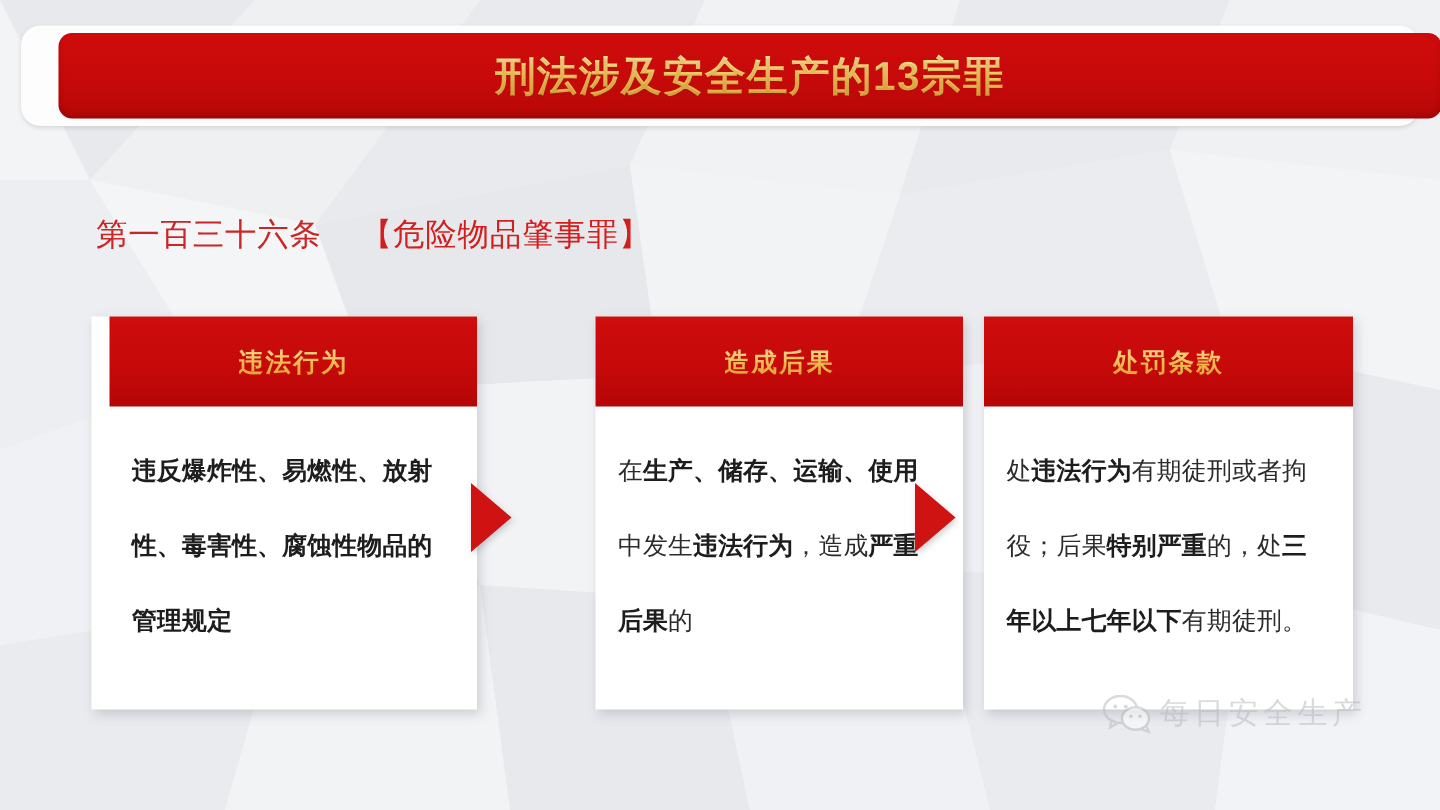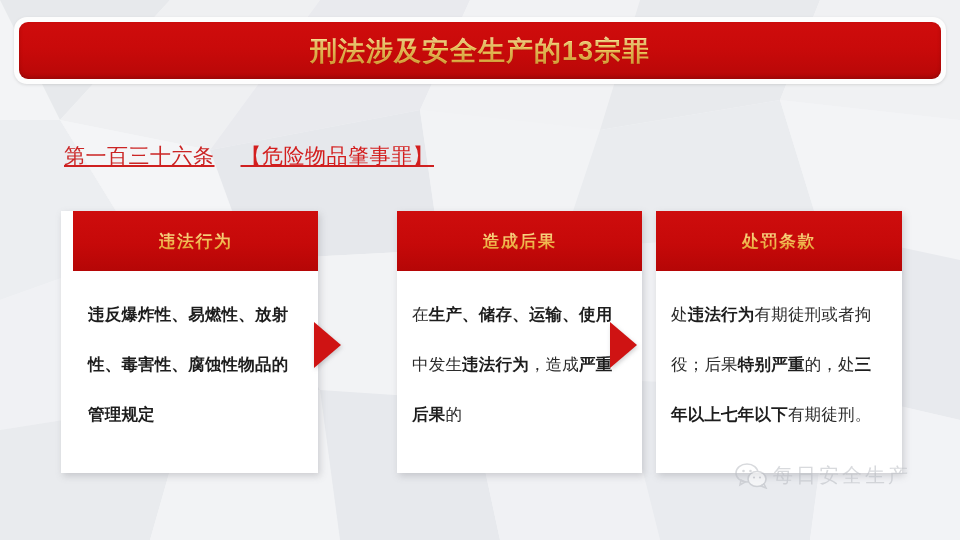--- a/index.html
+++ b/index.html
@@ -45,20 +45,21 @@
   }
   #title-banner-inner {
     width: 100%;
     height: 100%;
     border-radius: 9px;
     background: linear-gradient(180deg, #cf0c0c 0%, #c90a0a 45%, #b80707 100%);
     display: flex;
     align-items: center;
     justify-content: center;
     box-shadow: inset 0 -2px 4px rgba(0,0,0,0.18);
+    margin-left: 20px;
   }
   #title-text {
     font-size: 27px;
     font-weight: bold;
     letter-spacing: 1px;
     color: #f5d06a;
     background: linear-gradient(180deg, #fbe9a8 0%, #f3cc62 45%, #d9a235 100%);
     -webkit-background-clip: text;
     background-clip: text;
     -webkit-text-fill-color: transparent;
@@ -68,21 +69,20 @@
 
   
   #subtitle {
     position: absolute;
     left: 64px;
     top: 142px;
     font-size: 21px;
     color: #cf2020;
     white-space: nowrap;
     letter-spacing: 0.5px;
-    text-decoration: underline;
   }
   #subtitle .article-no { margin-right: 26px; color: #cb2525; }
   #subtitle .crime-name { color: #d31e1e; }
 
   
   .card {
     position: absolute;
     top: 211px;
     width: 245px;
     height: 262px;

